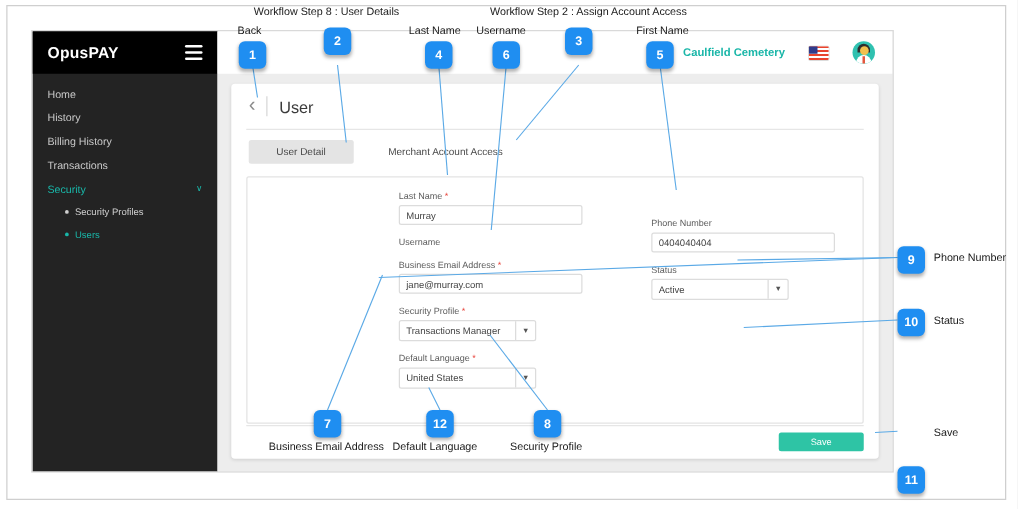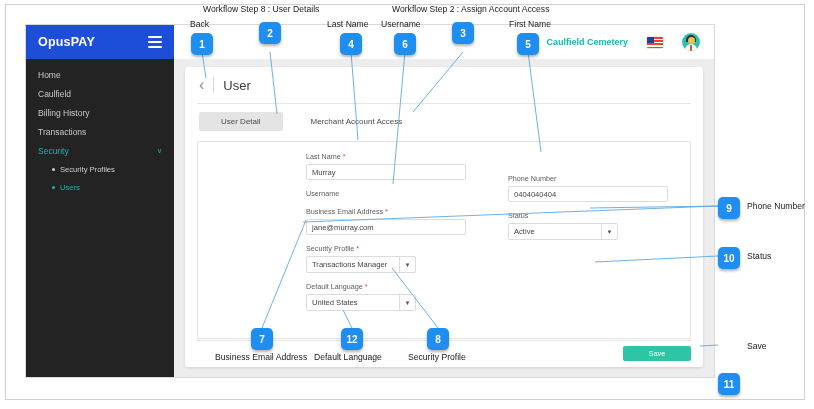--- a/index.html
+++ b/index.html
@@ -22,21 +22,21 @@
     background:#ededed;border:1px solid #d9d9d9;box-sizing:border-box;
     overflow:hidden;
   }
 
   
   .sidebar{
     position:absolute;left:0;top:0;width:148px;height:354px;background:#232323;
   }
   .brand{
     height:34px;display:flex;align-items:center;justify-content:space-between;
-    padding:0 12px;background:#1d4ed8;
+    padding:0 12px;background:#000000;
   }
   .brand-name{color:#fff;font-size:12.5px;font-weight:bold;letter-spacing:.2px;}
   .hamburger{width:14px;display:flex;flex-direction:column;gap:3px;cursor:pointer;}
   .hamburger i{display:block;height:2px;background:#fff;border-radius:1px;}
   .nav{padding-top:6px;}
   .nav-item{
     position:relative;height:19px;display:flex;align-items:center;
     padding:0 12px;color:#c9c9c9;font-size:8.5px;cursor:pointer;
   }
   .nav-item.active{color:#19b6a8;}
@@ -82,21 +82,21 @@
     font-size:8px;color:#4a4a4a;padding:5px 22px;cursor:pointer;border-radius:2px;
   }
   .tab.active{background:#e4e4e4;}
 
   .form-box{
     margin:4px 12px 0 12px;border:1px solid #e3e3e3;border-radius:2px;
     height:196px;position:relative;
   }
   .col-left{position:absolute;left:108px;top:10px;width:160px;}
   .col-right{position:absolute;left:310px;top:10px;width:160px;}
-  .field{margin-bottom:9px;}
+  .field{margin-bottom:9px;margin-left:13px;}
   .field-label{font-size:7.2px;color:#5d5d5d;margin-bottom:3px;}
   .req{color:#e8453c;font-size:7.2px;}
   .input{
     height:16px;border:1px solid #dcdcdc;border-radius:2px;background:#fff;
     display:flex;align-items:center;padding:0 5px;font-size:7.6px;color:#444;
     width:100%;box-sizing:border-box;
   }
   .select{
     height:17px;border:1px solid #dcdcdc;border-radius:2px;background:#fff;
     display:flex;align-items:center;width:110px;box-sizing:border-box;
@@ -142,21 +142,21 @@
             <i></i>
             <i></i>
             <i></i>
           </span>
       </div>
       <div class="nav">
         <div class="nav-item">
           <span>Home</span>
         </div>
         <div class="nav-item">
-          <span>Caulfield</span>
+          <span>History</span>
         </div>
         <div class="nav-item">
           <span>Billing History</span>
         </div>
         <div class="nav-item">
           <span>Transactions</span>
         </div>
         <div class="nav-item active">
           <span>Security</span>
           <span class="nav-chevron">∨</span>

